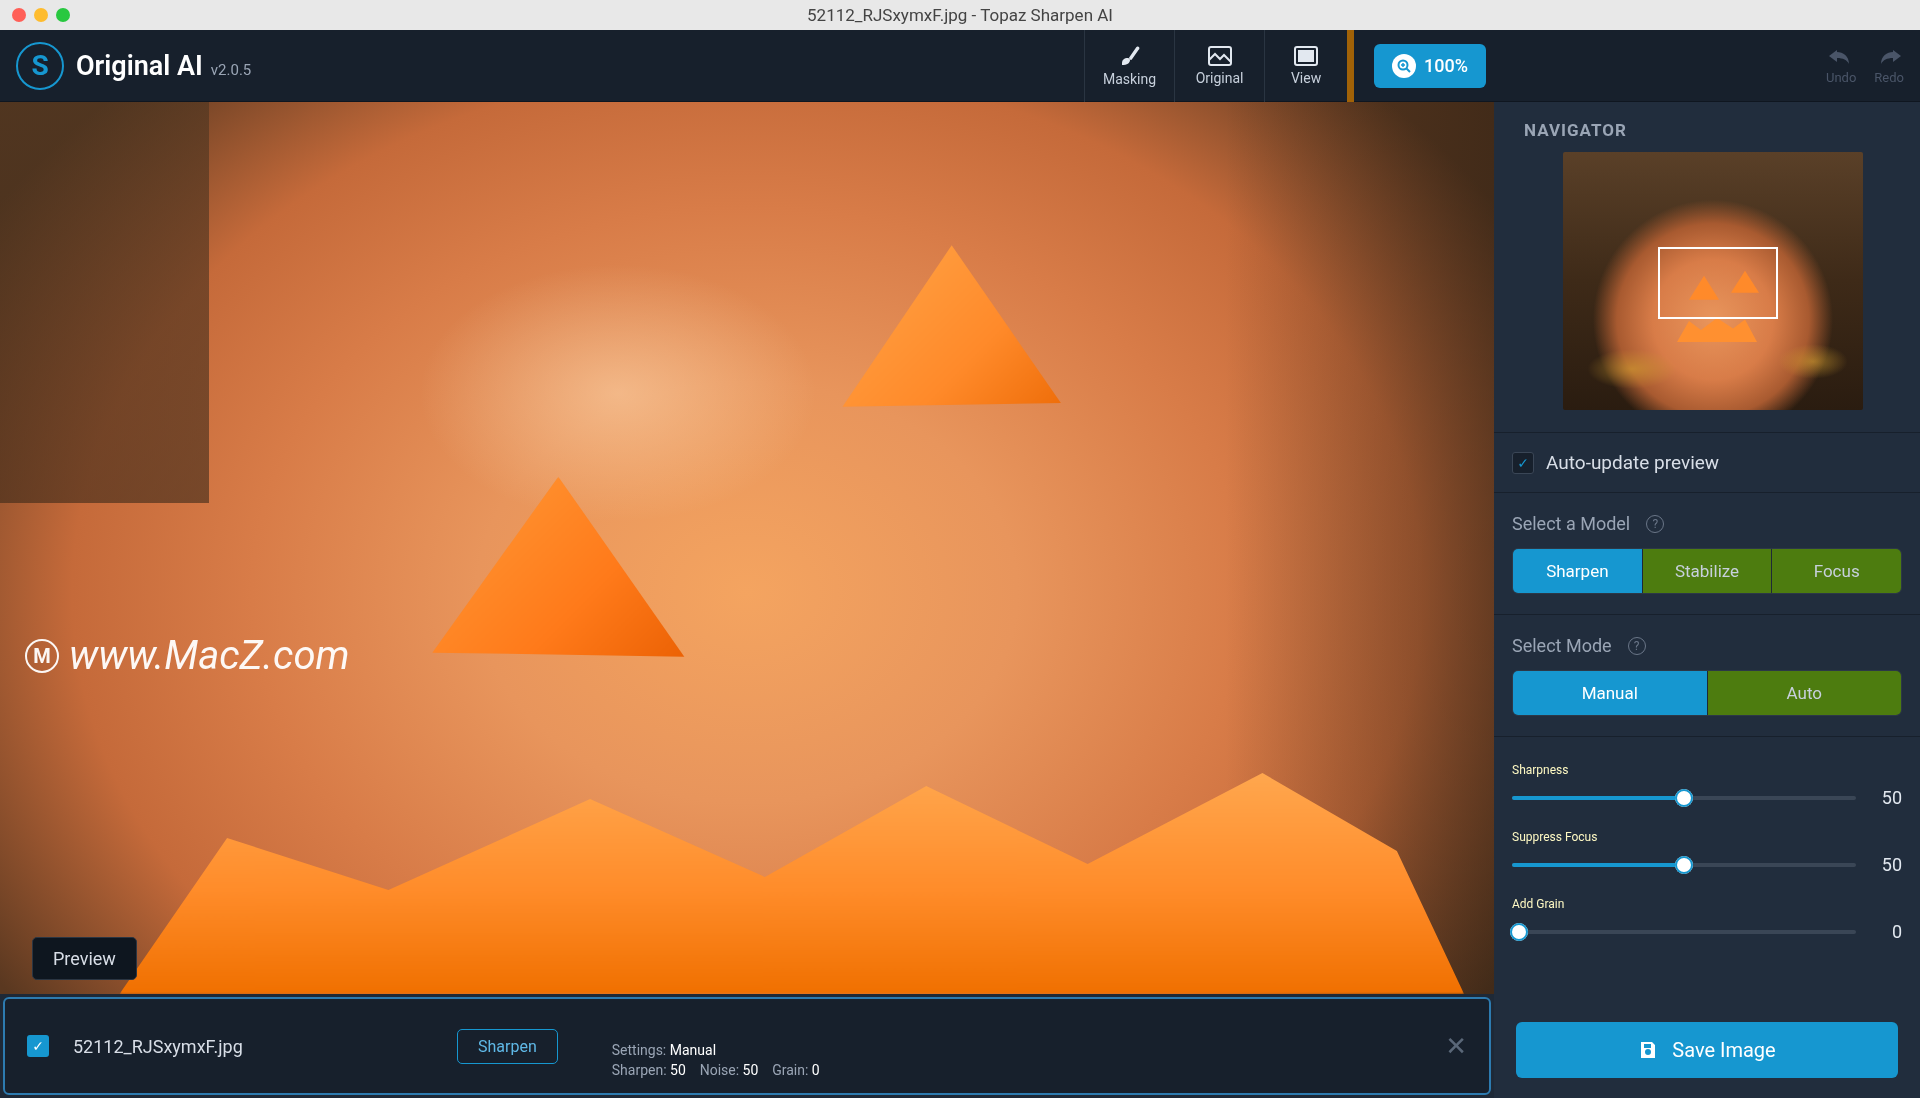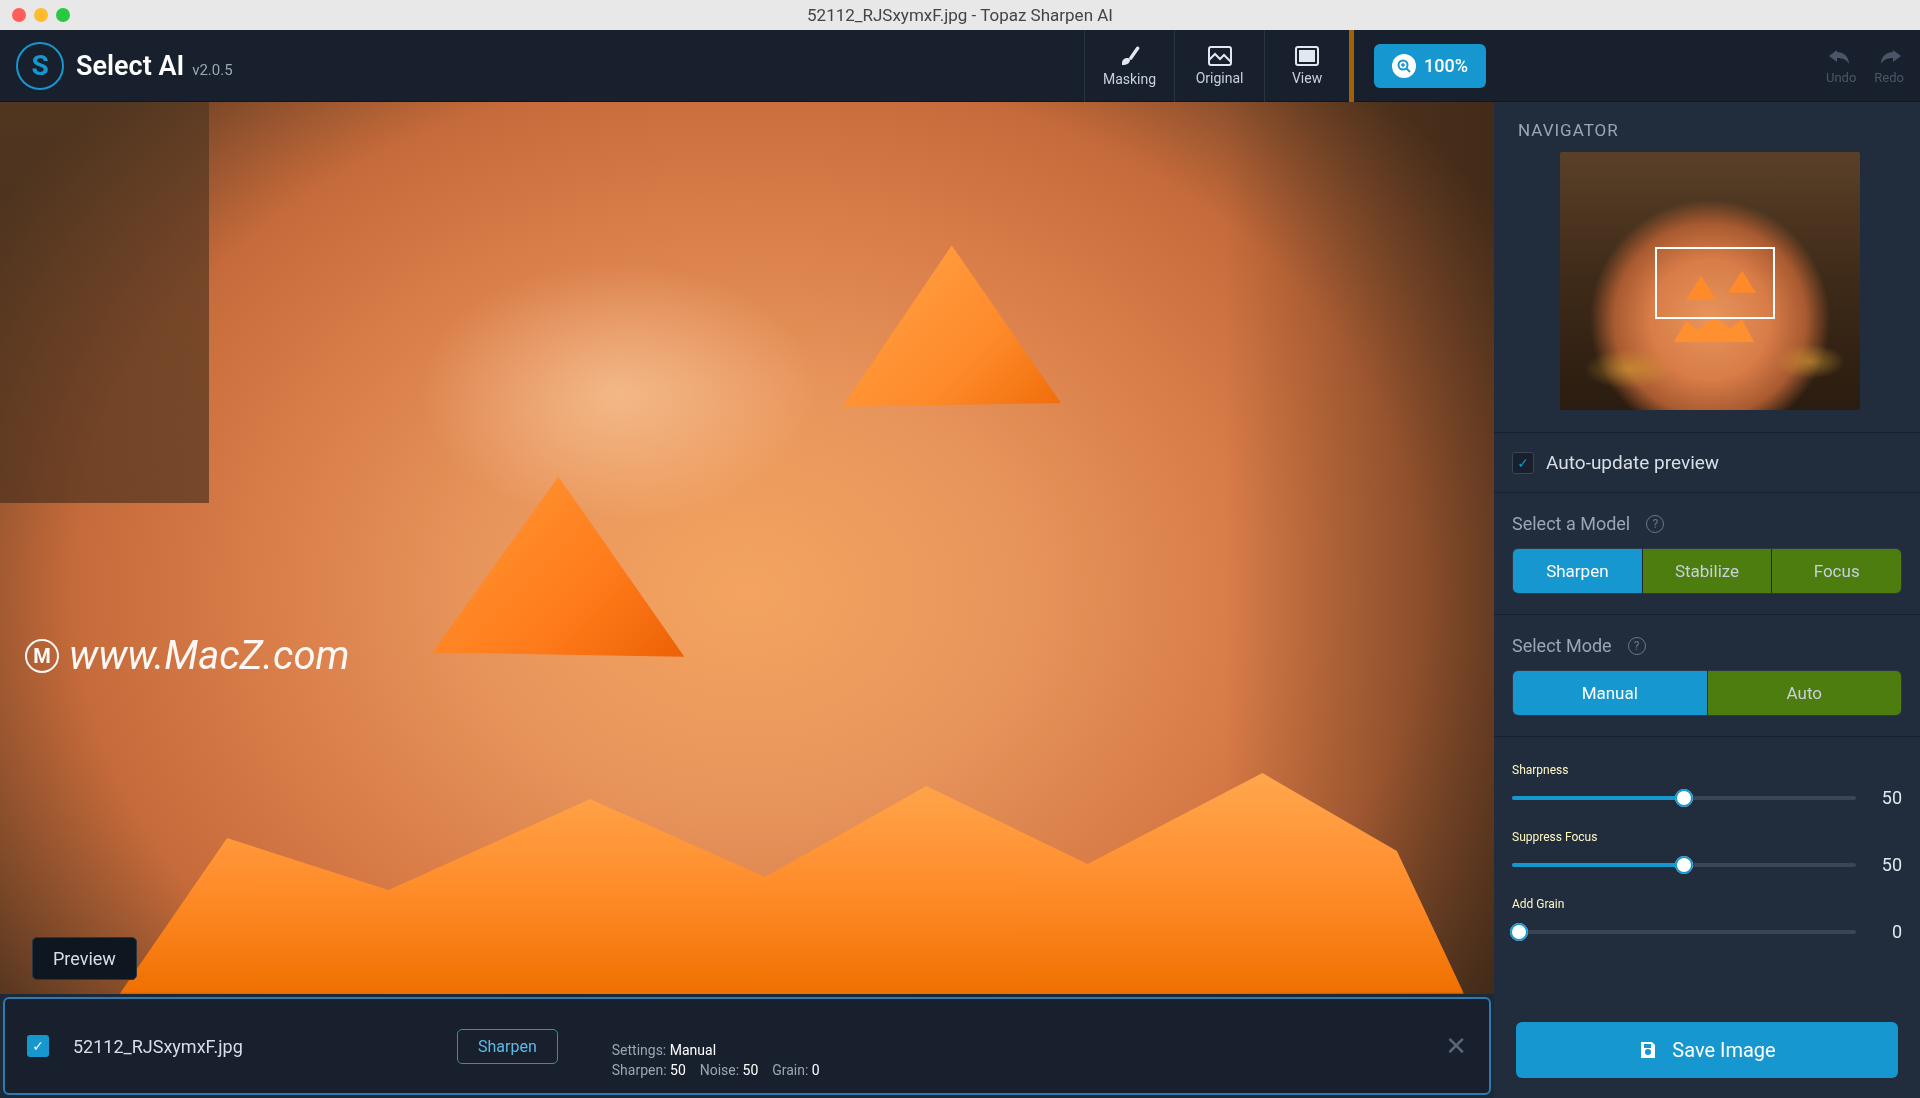--- a/index.html
+++ b/index.html
@@ -15,21 +15,21 @@
 .title-text { position: absolute; left: 50%; transform: translateX(-50%); font-size: 17px; color: #444; }
 
 
 .toolbar { height: 72px; background: #17202c; display: flex; align-items: center; justify-content: space-between; padding: 0 16px; border-bottom: 1px solid #0f1620; }
 .brand { display: flex; align-items: center; gap: 12px; }
 .brand-logo { width: 48px; height: 48px; border-radius: 50%; border: 2px solid #1697d0; display: flex; align-items: center; justify-content: center; color: #1697d0; font-size: 28px; font-weight: 700; }
 .brand-name { color: #fff; font-size: 27px; font-weight: 600; }
 .brand-ver { color: #9aa5b5; font-size: 15px; font-weight: 400; margin-left: 4px; }
 .toolbar-center { display: flex; align-items: center; gap: 0; margin-left: auto; margin-right: 20px;}
 .tb-item { display: flex; flex-direction: column; align-items: center; justify-content: center; color: #c7d0dc; font-size: 14px; width: 90px; height: 72px; cursor: pointer; border-left: 1px solid #2a3542; }
-.tb-item:last-child { border-right: 5px solid #a16207; }
+.tb-item:last-child { border-right: 7px solid #a16207; }
 .tb-item svg { margin-bottom: 4px; }
 .zoom-btn { display: flex; align-items: center; gap: 8px; background: #1697d0; color: #fff; border-radius: 6px; padding: 10px 18px; font-size: 18px; font-weight: 500; cursor: pointer; }
 .zoom-icon { width: 24px; height: 24px; background: #fff; border-radius: 50%; display: flex; align-items: center; justify-content: center; color: #1697d0; font-size: 16px; font-weight: bold;}
 .undo-redo { display: flex; gap: 18px; margin-left: 340px; }
 .ur-item { display: flex; flex-direction: column; align-items: center; color: #4a5568; font-size: 13px; cursor: pointer; }
 .ur-item svg { margin-bottom: 2px; }
 
 
 .main { display: flex; height: calc(1098px - 30px - 72px); }
 .canvas-area { flex: 1; display: flex; flex-direction: column; position: relative; }
@@ -58,21 +58,21 @@
 .file-strip { height: 98px; margin: 3px; border: 2px solid #2d7bb0; border-radius: 6px; background: #17202c; display: flex; align-items: center; padding: 0 22px; gap: 24px; position: relative; }
 .file-check { width: 22px; height: 22px; background: #1697d0; border-radius: 3px; display: flex; align-items: center; justify-content: center; color: #fff; font-size: 14px;}
 .file-name { color: #d8dee7; font-size: 18px; flex: 0 0 360px; }
 .file-badge { border: 1px solid #1697d0; color: #5fb8e6; padding: 7px 20px; border-radius: 5px; font-size: 16px;}
 .file-settings { color: #9aa5b5; font-size: 14px; line-height: 1.45; margin-left: 30px; margin-top: 28px;}
 .file-settings .val { color: #fff; }
 .file-close { margin-left: auto; color: #5a6778; font-size: 26px; cursor: pointer; }
 
 
 .sidebar { width: 426px; background: #212d3d; display: flex; flex-direction: column; overflow-y: auto; }
-.nav-section { padding: 18px 18px 22px 24px; border-bottom: 1px solid #17202c; }
+.nav-section { padding: 18px 18px 22px 30px; border-bottom: 1px solid #17202c; font-weight: bold; }
 .nav-title { color: #9aa5b5; font-size: 17px; letter-spacing: 1px; margin-bottom: 12px; }
 .nav-thumb-wrap { display: flex; justify-content: center; }
 .nav-thumb {
   width: 300px; height: 258px; position: relative;
   background:
     radial-gradient(circle 120px at 50% 65%, #e8955c 0%, #d87c48 50%, #a85a30 80%, transparent 100%),
     linear-gradient(to bottom, #5a4028 0%, #3e2a18 50%, #2a1c10 100%);
   border-radius: 2px;
 }
 .thumb-eye1{position:absolute;left:42%;top:48%;width:30px;height:24px;background:#ff8a2a;clip-path:polygon(50% 0,100% 100%,0 100%);}
@@ -116,21 +116,21 @@
     <div class="tl tl-yellow"></div>
     <div class="tl tl-green"></div>
   </div>
   <div class="title-text">52112_RJSxymxF.jpg - Topaz Sharpen AI</div>
 </div>
 
 <div class="toolbar">
   <div class="brand">
     <div class="brand-logo">S</div>
     <div>
-      <span class="brand-name">Select AI</span>
+      <span class="brand-name">Original AI</span>
       <span class="brand-ver">v2.0.5</span>
     </div>
   </div>
 
   <div class="toolbar-center">
     <div class="tb-item">
       <svg width="24" height="22" viewBox="0 0 24 22" fill="none">
           <path d="M4 18c0-3 2-5 6-5 1 0 2 1 2 2 0 3-3 5-8 5 0 0 0-1 0-2z" fill="#e2e8f0"></path>
           <path d="M12 13l7-10c1-1 2 0 1 1l-7 10" stroke="#e2e8f0" stroke-width="2" stroke-linecap="round"></path>
         </svg>

